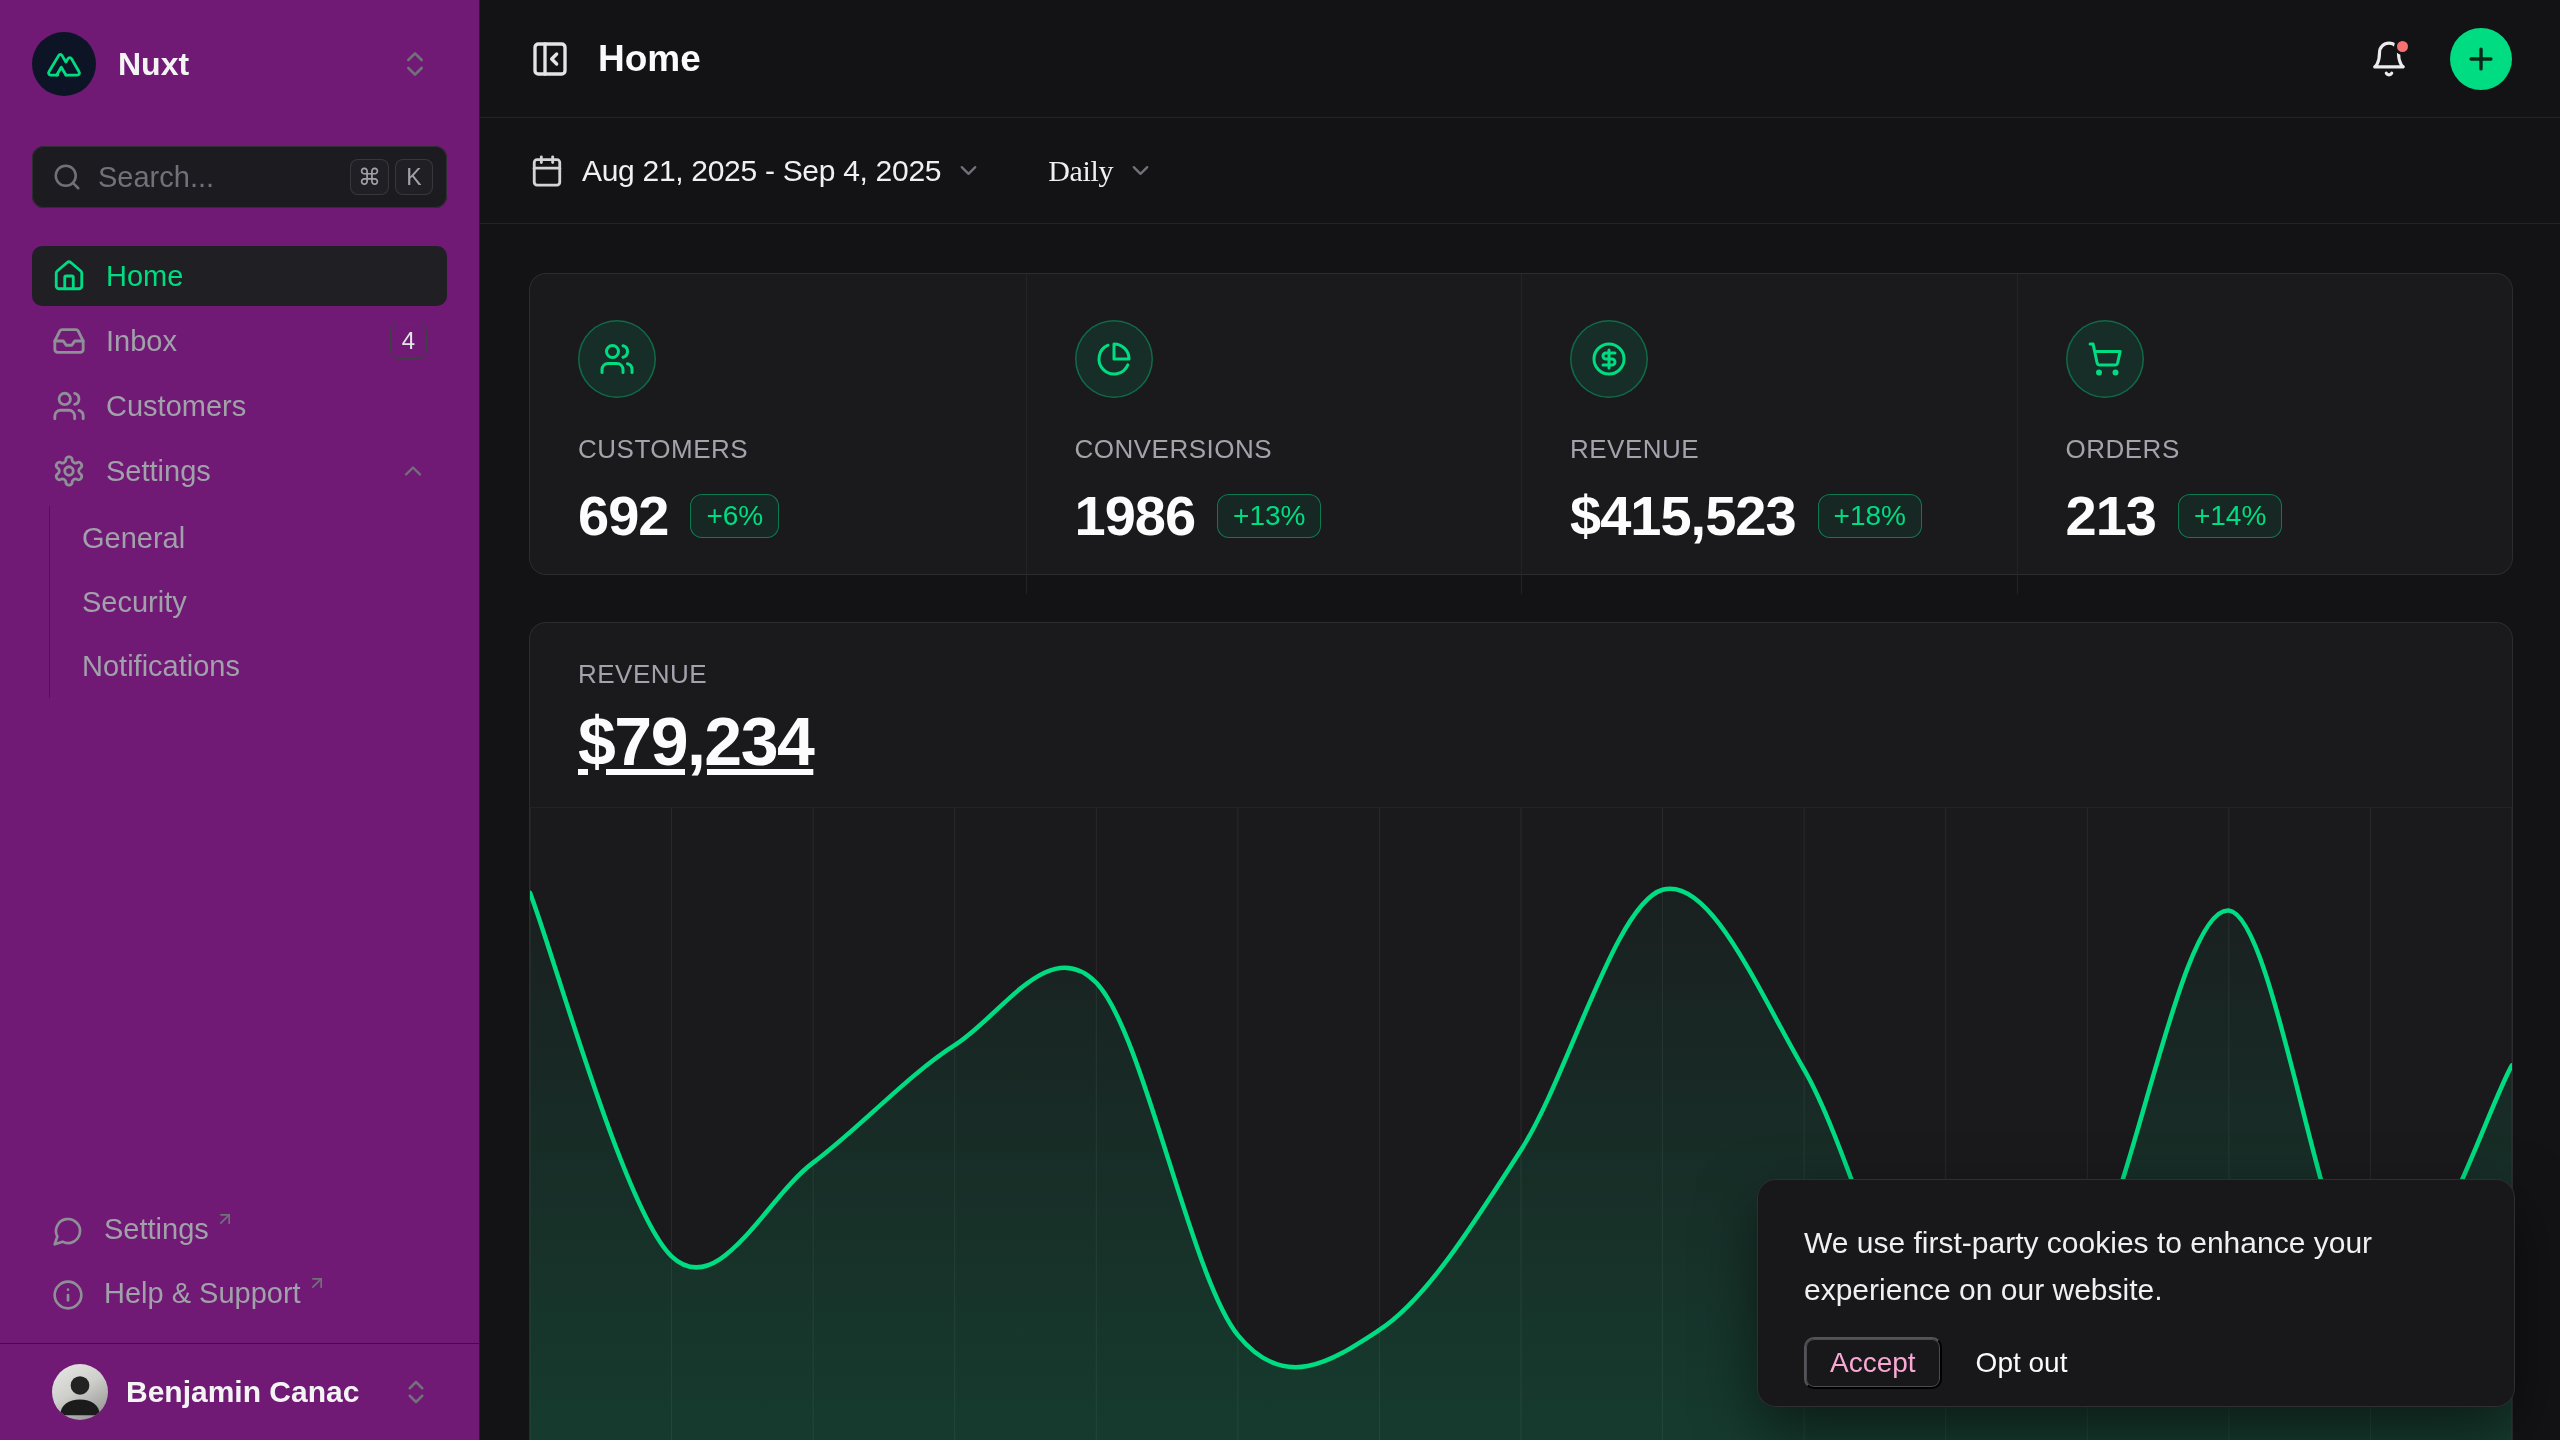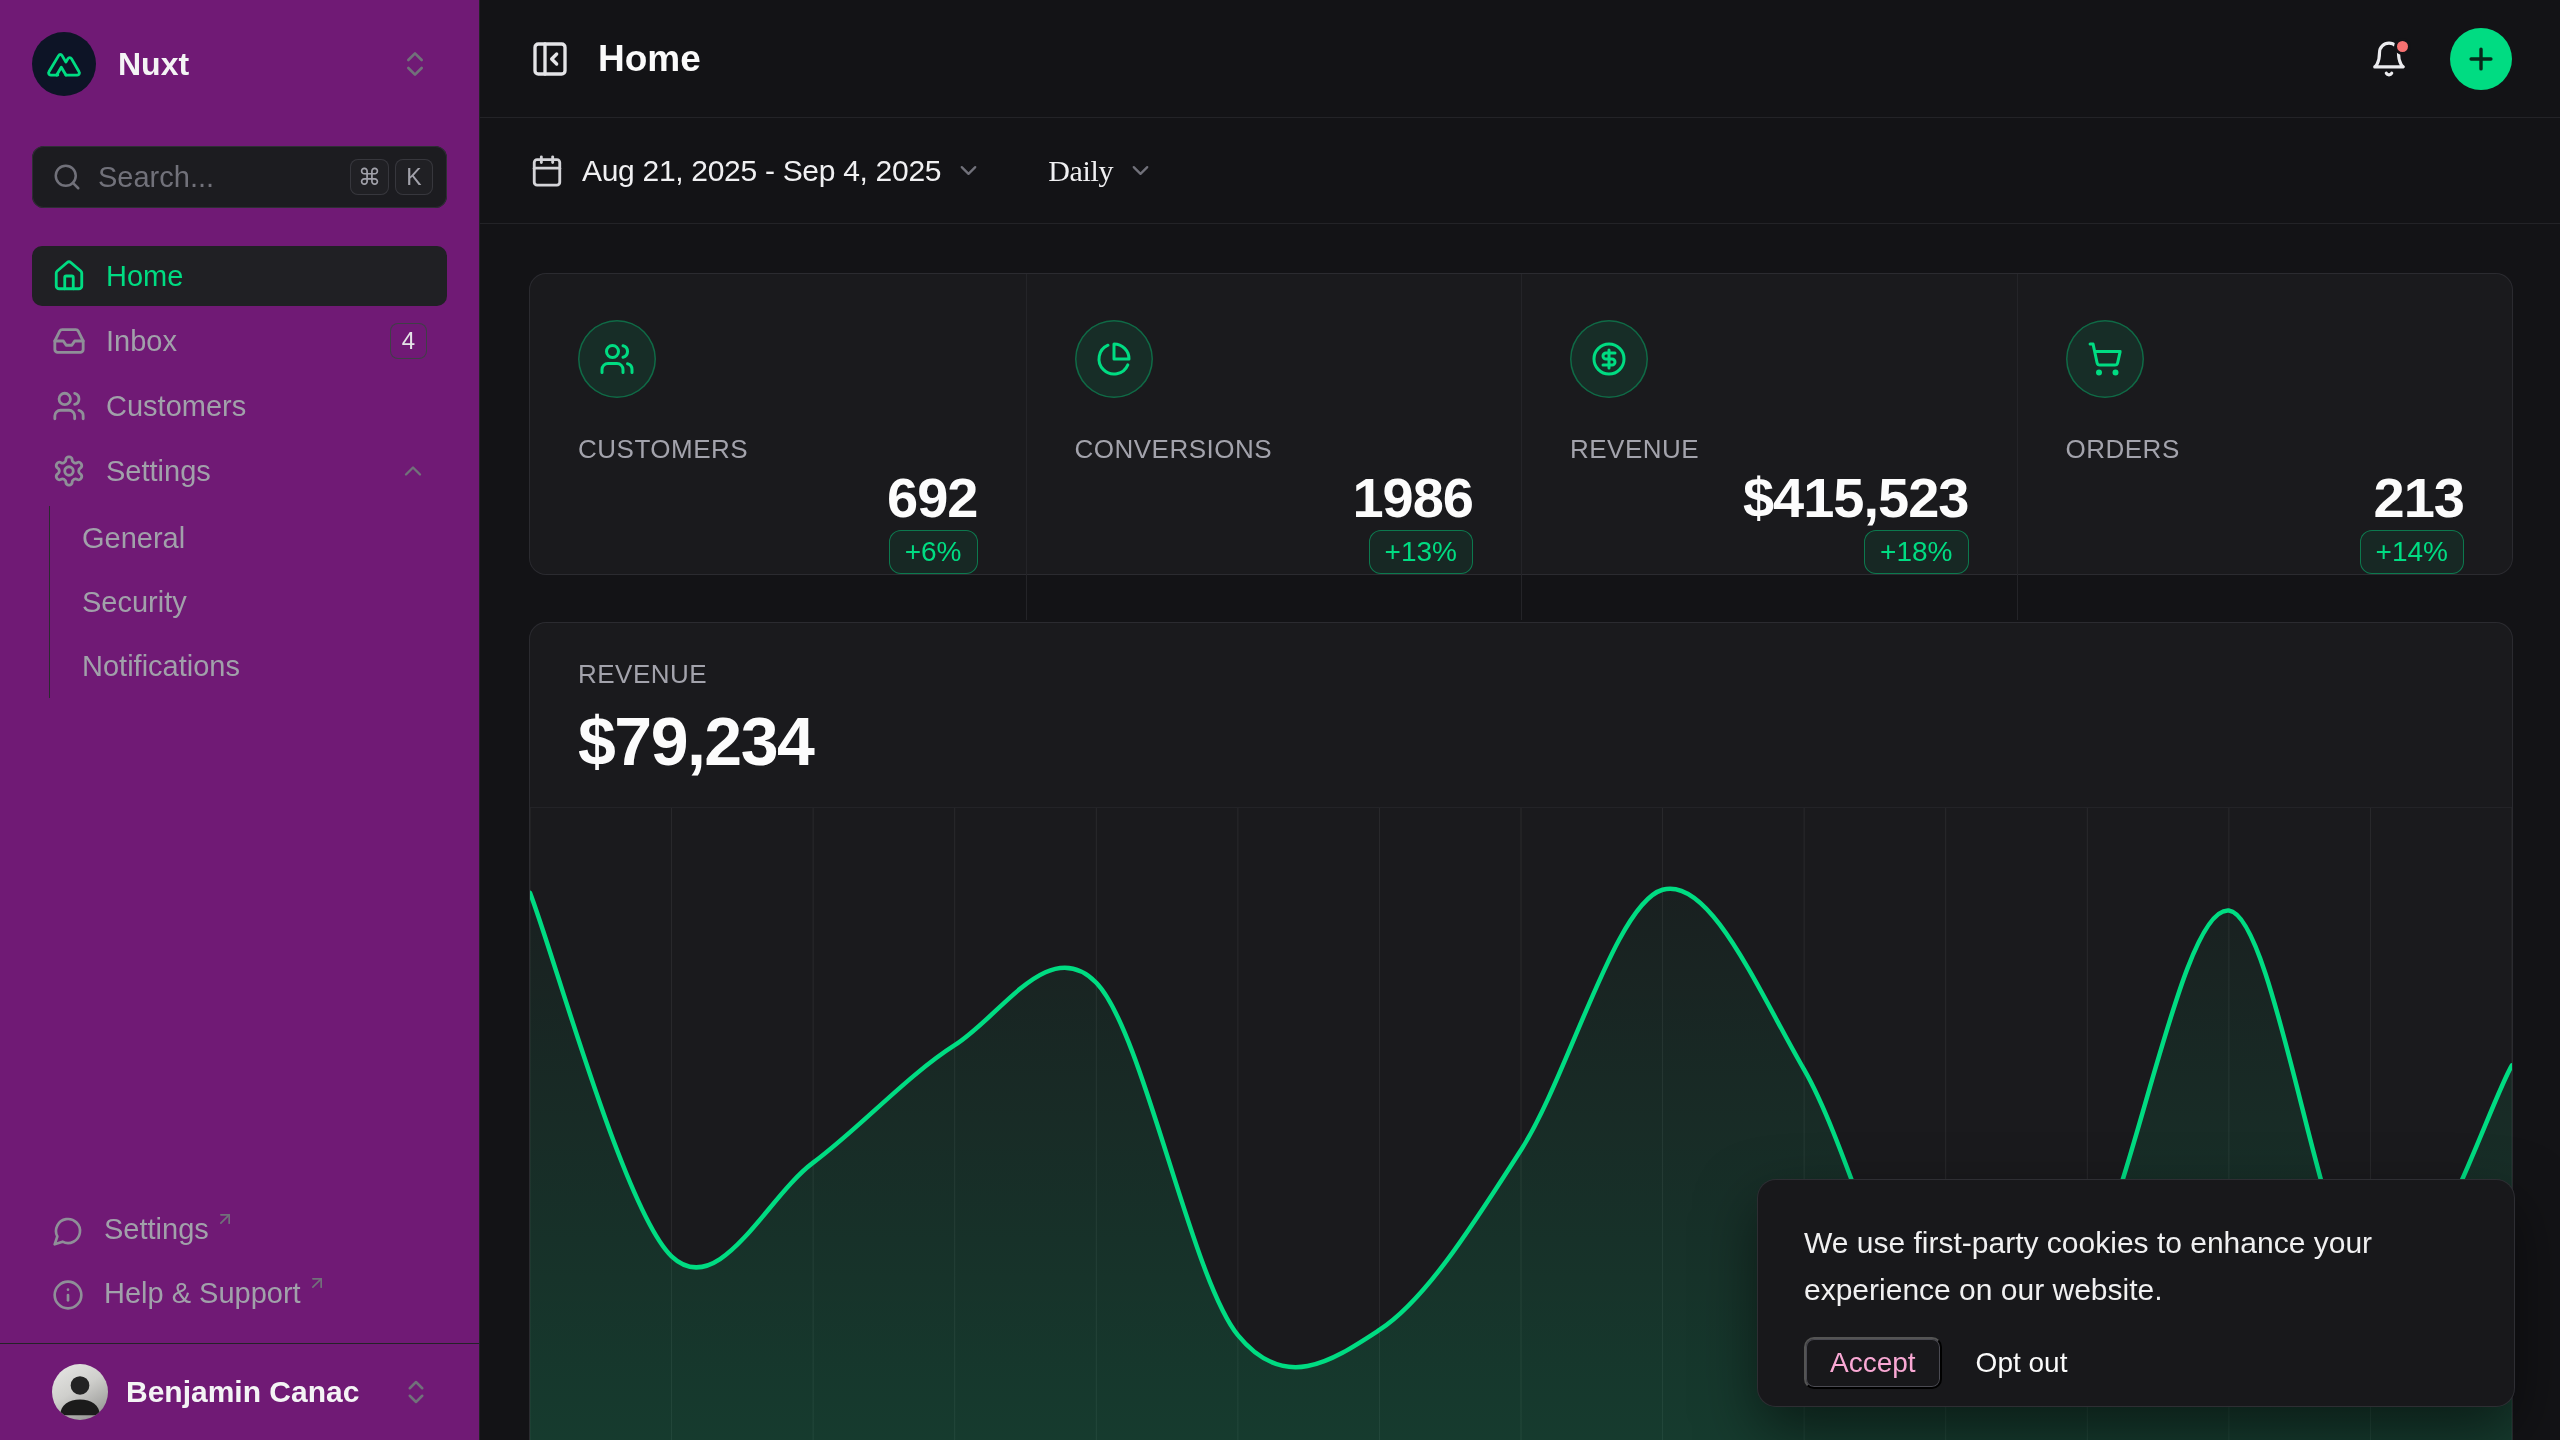--- a/index.html
+++ b/index.html
@@ -116,35 +116,35 @@
     box-shadow:0 0 0 1px #2b2b30; display:grid; grid-template-columns:repeat(4,1fr);
   }
   .stat-cell { padding:46px 48px; position:relative; }
   .stat-cell + .stat-cell { border-left:1px solid #242428; }
   .stat-ico {
     width:78px; height:78px; border-radius:50%;
     background:rgba(0,220,130,0.10); box-shadow:0 0 0 1.5px rgba(0,220,130,0.35) inset;
     display:flex; align-items:center; justify-content:center; color:#00dc82;
   }
   .stat-label { margin-top:36px; font-size:26px; font-weight:500; color:#a3a3ac; letter-spacing:0.5px; }
-  .stat-valrow { display:flex; align-items:flex-end;flex-direction:column; }
+  .stat-valrow { margin-top:18px; display:flex; align-items:center; }
   .stat-value { font-size:56px; font-weight:700; color:#fcfcfc; letter-spacing:-1px; }
   .stat-badge {
     margin-left:22px; height:44px; padding:0 16px; border-radius:12px;
     background:rgba(0,220,130,0.08); box-shadow:0 0 0 1px rgba(0,220,130,0.45) inset;
     color:#00dc82; font-size:28px; font-weight:500; display:flex; align-items:center;
   }
 
   .chart-card {
     margin-top:49px; flex:1 1 auto; border-radius:16px 16px 0 0; background:#1a1a1d;
     box-shadow:0 0 0 1px #2b2b30; overflow:hidden; display:flex; flex-direction:column;
   }
   .chart-head { padding:36px 48px 0 48px; height:184px; flex:0 0 184px; }
   .chart-label { font-size:26px; font-weight:500; color:#a3a3ac; letter-spacing:0.5px; }
-  .chart-value { margin-top:12px; font-size:68px; font-weight:700; color:#fcfcfc; letter-spacing:-1.5px; }
+  .chart-value { margin-top:12px; font-size:68px; font-weight:700; color:#fcfcfc; letter-spacing:-1.5px;text-decoration:underline; }
   .plot { flex:1 1 auto; position:relative; border-top:1px solid #232327; }
   .plot svg { position:absolute; inset:0; width:100%; height:100%; display:block; }
 
   
   .cookie-banner {
     position:absolute; left:1758px; top:1180px; width:756px; height:226px;
     background:#18181b; border-radius:18px; box-shadow:0 0 0 1px #2e2e33, 0 24px 60px rgba(0,0,0,0.5);
     padding:40px 46px; z-index:5;
   }
   .cookie-text { font-size:30px; line-height:1.55; color:#f0f0f1; max-width:620px; }

